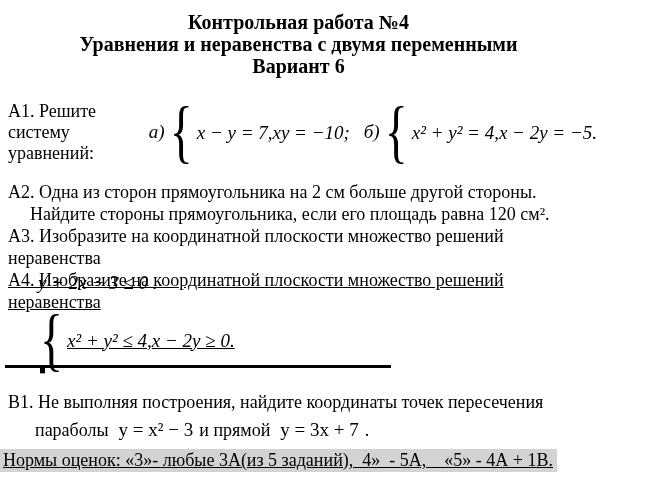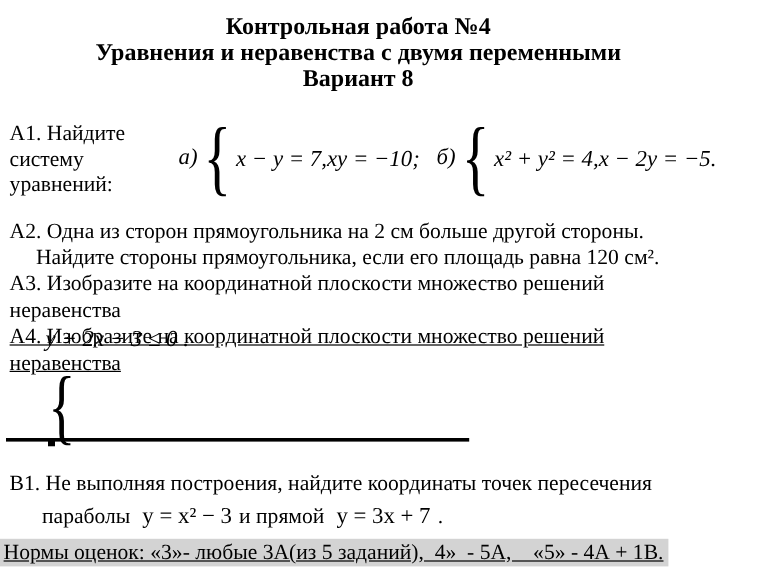--- a/index.html
+++ b/index.html
@@ -89,25 +89,25 @@
   }
 </style>
 </head>
 <body>
 
 <div class="page">
 
   <div class="title-block">
     <div>Контрольная работа №4</div>
     <div>Уравнения и неравенства с двумя переменными</div>
-    <div>Вариант 8</div>
+    <div>Вариант 6</div>
   </div>
 
   <div class="row-a1">
-    <span>А1. Найдите систему уравнений:</span>
+    <span>А1. Решите систему уравнений:</span>
     <span class="item-label">а)</span>
     <span class="system">
       <span class="brace">{</span>
       <span class="sys-lines">
         <span class="eq">x − y = 7,</span>
         <span class="eq">xy = −10;</span>
       </span>
     </span>
     <span class="item-label">б)</span>
     <span class="system">
@@ -126,20 +126,24 @@
 
   <div class="sec-a3">
     <div>А3. Изобразите на координатной плоскости множество решений неравенства</div>
     <span class="eq">y + 2x − 3 ≤ 0 .</span>
   </div>
 
   <div class="sec-a4">
     <div class="line1">А4. Изобразите на координатной плоскости множество решений неравенства</div>
     <span class="system">
       <span class="brace">{</span>
+      <span class="sys-lines">
+        <span class="eq">x² + y² ≤ 4,</span>
+        <span class="eq">x − 2y ≥ 0.</span>
+      </span>
     </span>
   </div>
 
   <div class="separator"></div>
 
   <div class="sec-b1">
     <div>В1. Не выполняя построения, найдите координаты точек пересечения</div>
     <div class="b1-line2">
       <span>параболы</span><span class="eq">y = x² − 3</span><span>и прямой</span><span class="eq">y = 3x + 7</span><span>.</span>
     </div>

